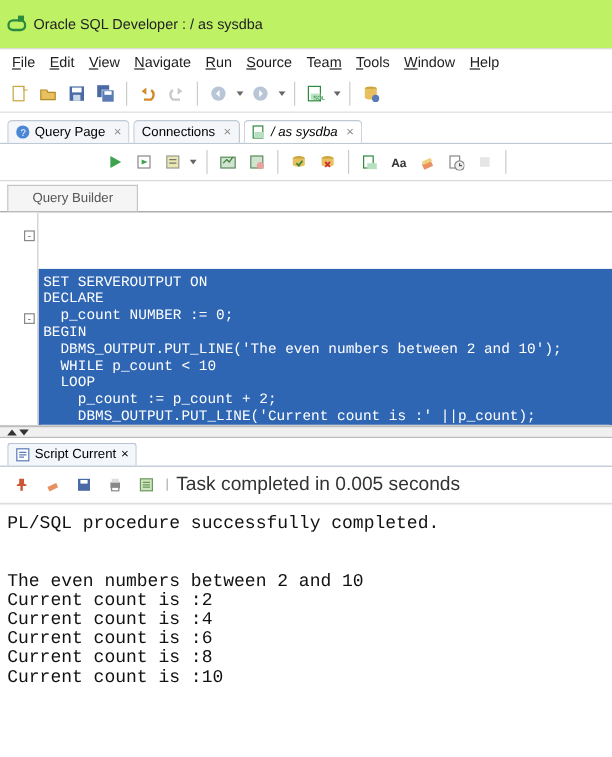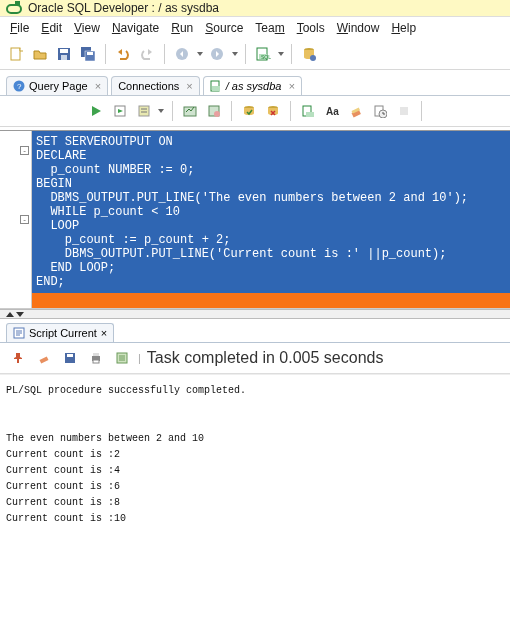--- a/index.html
+++ b/index.html
@@ -10,22 +10,22 @@
     width: 510px;
     height: 631px;
     overflow: hidden;
     display: flex;
     flex-direction: column;
   }
   .titlebar {
     display: flex;
     align-items: center;
     gap: 6px;
-    padding: 0 6px;
-    background: #fef9c3;
+    padding: 12px 6px;
+    background: #bef264;
     font-size: 12px;
     color: #222;
     border-bottom: 1px solid #ddd;
   }
   .titlebar .logo { width:16px; height:16px; position:relative; }
   .menubar {
     display: flex;
     gap: 4px;
     padding: 2px 6px 4px 6px;
     font-size: 12px;
@@ -118,22 +118,23 @@
   .fold {
     position:absolute; left:20px;
     width:9px; height:9px; border:1px solid #888;
     font-size:8px; line-height:7px; text-align:center;
     color:#555; background:#fff;
   }
   .fold1{ top: 15px; }
   .fold2{ top: 84px; }
   .code {
     flex:1;
-    background:#f97316;
+    background:#0369a1;
     overflow:hidden;
+    margin-top:47px;
   }
   .codeblock {
     background:#2f66b3;
     color:#fff;
     font-family: "Courier New", monospace;
     font-size:12px;
     line-height:14px;
     padding:2px 4px 2px 0;
     white-space:pre;
     border:2px solid #2f66b3;
@@ -163,21 +164,21 @@
   .out-toolbar{
     display:flex;align-items:center;gap:6px;
     padding:5px 8px;
     border-top:1px solid #b7c4d3; border-bottom:1px solid #ddd;
     background:#fff;
   }
   .out-status{ color:#333; font-size:16px; }
   .output{
     padding:8px 6px;
     font-family:"Courier New", monospace;
-    font-size:10px;
+    font-size:15px;
     line-height:16px;
     white-space:pre;
     color:#111;
     flex:1;
     border-top:1px solid #eee;
   }
   svg { display:block; }
 </style>
 </head>
 <body>
@@ -395,20 +396,21 @@
     </div>
   <div class="tbbtn" style="opacity:.5">
       <svg width="14" height="14">
         <rect x="3" y="3" width="8" height="8" fill="#ccc"></rect>
       </svg>
     </div>
   <div class="sep"></div>
 </div>
 
 <div class="wstabs">
+  <div class="wstab">Query Builder</div>
 </div>
 
 <div class="editor-wrap" style="height:178px;flex:none">
   <div class="gutter">
     <div class="fold fold1">-</div>
     <div class="fold fold2">-</div>
   </div>
   <div class="code">
     <div class="codeblock"><div class="line">SET SERVEROUTPUT ON</div><div class="line">DECLARE</div><div class="line">  p_count NUMBER := 0;</div><div class="line">BEGIN</div><div class="line">  DBMS_OUTPUT.PUT_LINE('The even numbers between 2 and 10');</div><div class="line">  WHILE p_count &lt; 10</div><div class="line">  LOOP</div><div class="line">    p_count := p_count + 2;</div><div class="line">    DBMS_OUTPUT.PUT_LINE('Current count is :' ||p_count);</div><div class="line">  END LOOP;</div><div class="line">END;</div></div>
   </div>

